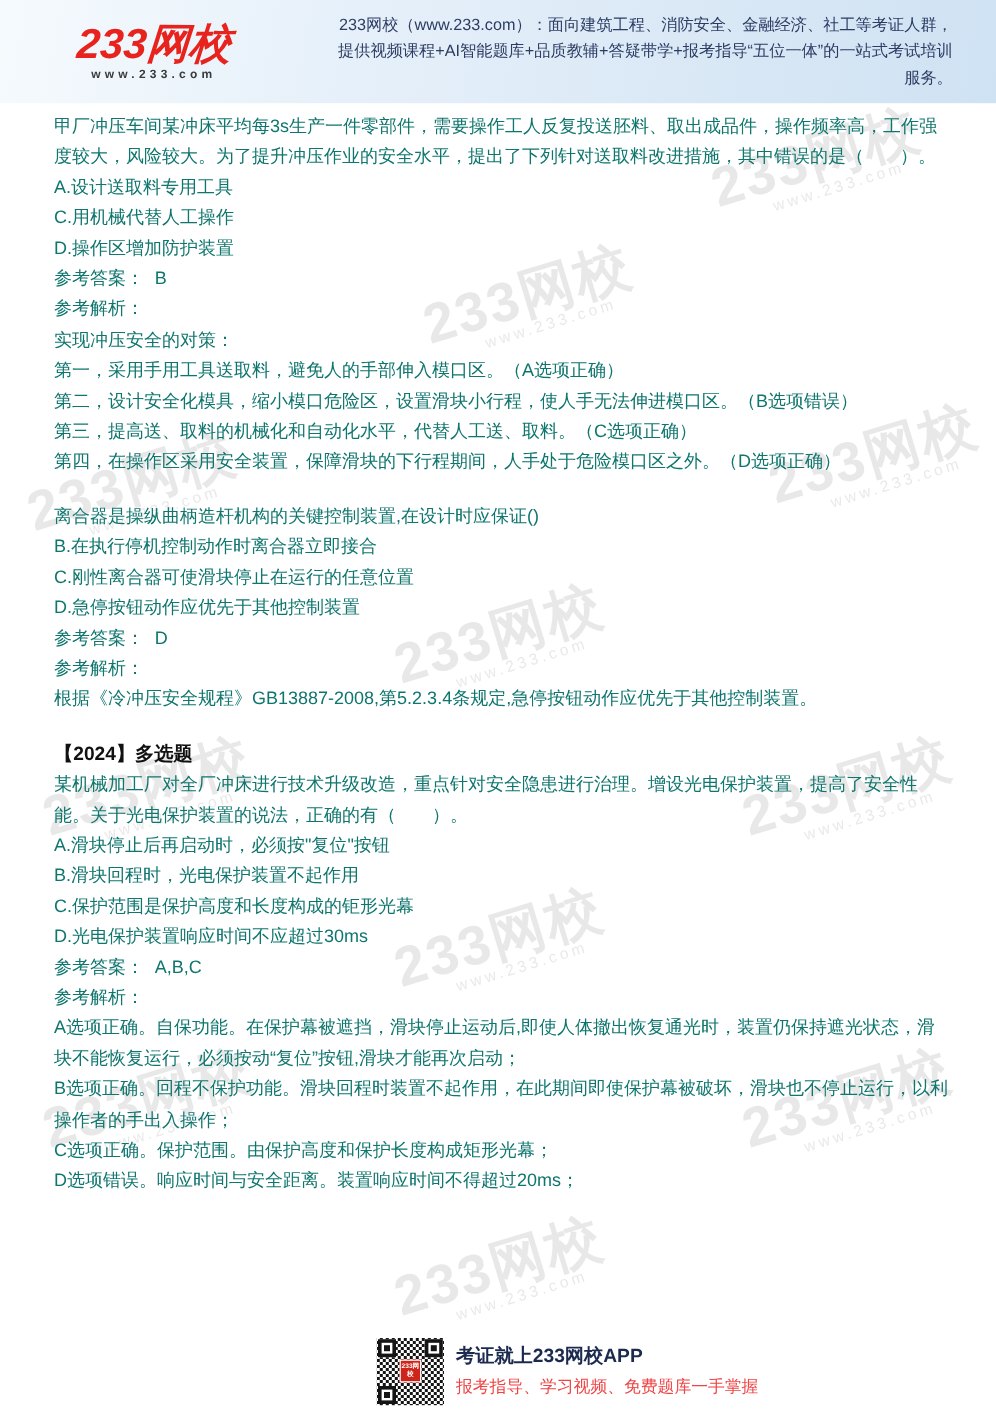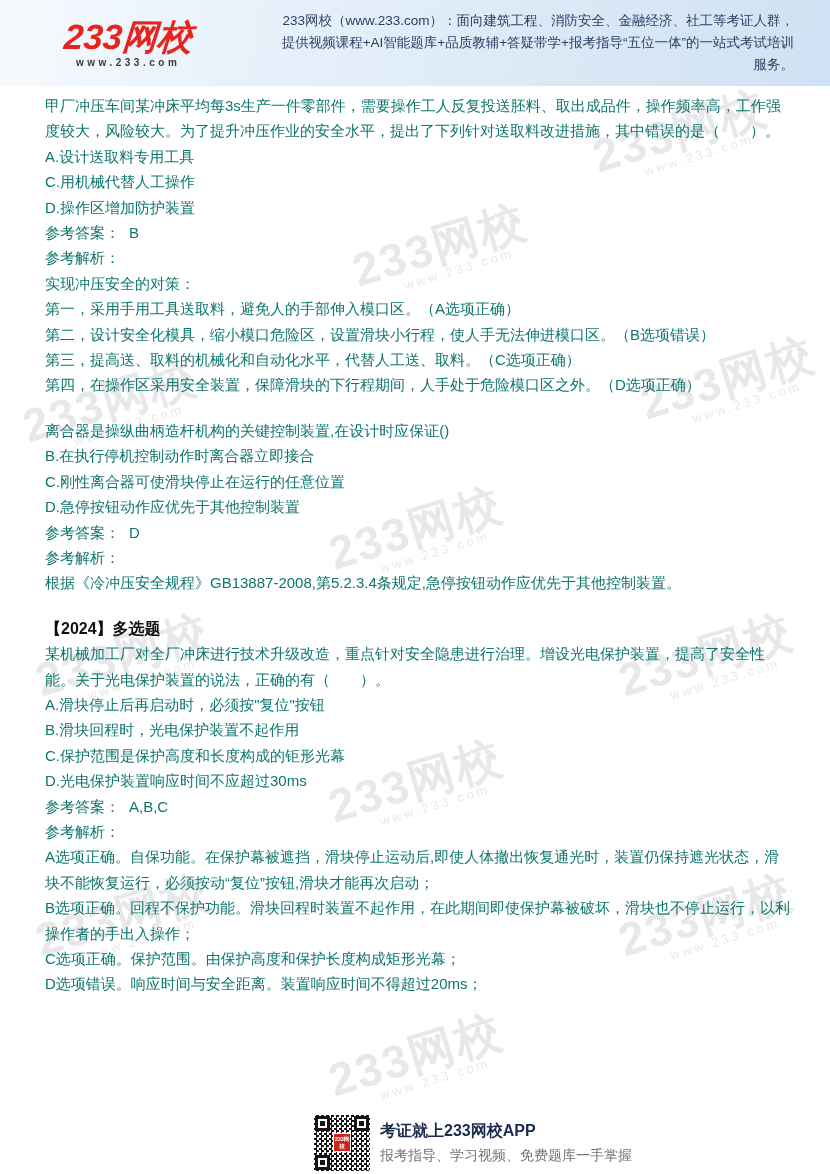--- a/index.html
+++ b/index.html
@@ -60,21 +60,21 @@
   .qr-finder.tl { left:1px; top:1px; }
   .qr-finder.tr { right:1px; top:1px; }
   .qr-finder.bl { left:1px; bottom:1px; }
   .qr-center {
     position:absolute; left:19px; top:18px; width:18px; height:19px;
     background:#ce241a; border:1px solid #fff; box-sizing:border-box;
     color:#fff; font-size:5.5px; line-height:7px; font-weight:bold; text-align:center;
     padding-top:2px; word-break:break-all;
   }
   .footer-title { font-size:16px; font-weight:bold; color:#1b2a4e; line-height:18px; }
-  .footer-desc { font-size:14px; color:#737373; margin-top:7px; }
+  .footer-desc { font-size:14px; color:#ef4444; margin-top:7px; }
 </style>
 </head>
 <body>
 
 <div class="doc">
 
   <div class="wm" style="left:592px;top:108px;">
     <div class="wm-title">233网校</div>
     <div class="wm-sub">www.233.com</div>
   </div>

